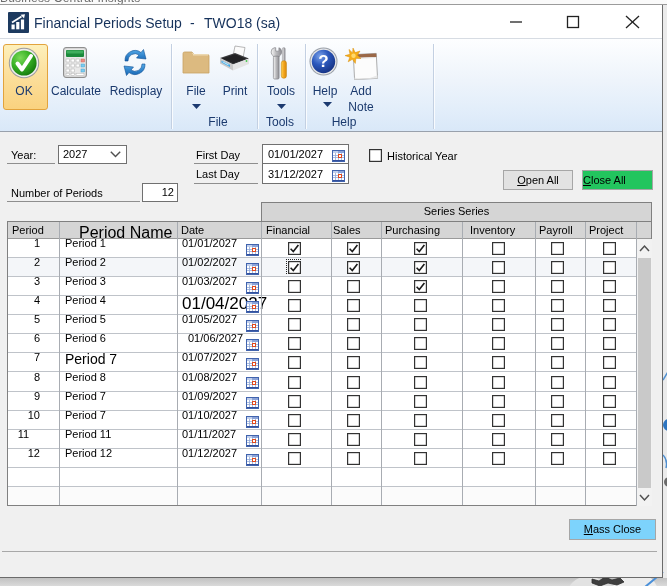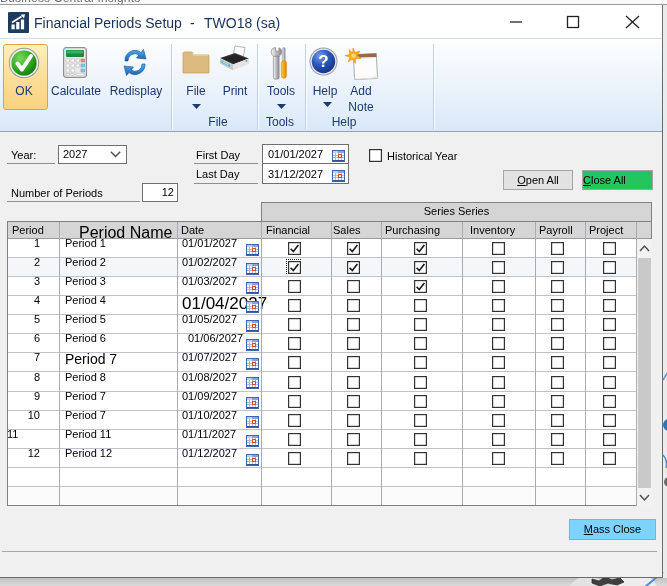--- a/index.html
+++ b/index.html
@@ -637,21 +637,21 @@
     <svg style="position:absolute;left:491.5px;top:408.665px" width="13" height="13" viewBox="0 0 13 13">
 <rect x="0.6" y="0.6" width="11.8" height="11.8" fill="#ffffff" stroke="#333333" stroke-width="1.2"></rect>
     </svg>
     <svg style="position:absolute;left:550.5px;top:408.665px" width="13" height="13" viewBox="0 0 13 13">
 <rect x="0.6" y="0.6" width="11.8" height="11.8" fill="#ffffff" stroke="#333333" stroke-width="1.2"></rect>
     </svg>
     <svg style="position:absolute;left:602.5px;top:408.665px" width="13" height="13" viewBox="0 0 13 13">
 <rect x="0.6" y="0.6" width="11.8" height="11.8" fill="#ffffff" stroke="#333333" stroke-width="1.2"></rect>
     </svg>
     <div style="position:absolute;left:7px;top:424.7px;width:645px;height:19.07px;background:#ffffff;border-bottom:1px solid #bfc3c9;box-sizing:border-box">
-      <div style="position:absolute;left:0px;top:-2px;width:33px;text-align:left;font-size:11px;color:#000">11</div>
+      <div style="position:absolute;left:0px;top:-2px;width:33px;text-align:center;font-size:11px;color:#000">11</div>
       <div style="position:absolute;left:58px;top:-2px;font-size:11px;color:#000">Period 11</div>
       <div style="position:absolute;left:175px;top:-2px;font-size:11px;color:#000">01/11/2027</div>
     </div>
     <svg style="position:absolute;left:246px;top:429.7px" width="13" height="12" viewBox="0 0 13 12" shape-rendering="crispEdges">
 <rect x="0" y="0" width="13" height="12" fill="#4164ae"></rect>
 <rect x="1" y="1" width="11" height="10" fill="#ffffff"></rect>
 <rect x="1" y="1" width="11" height="1.8" fill="#8ba3d8"></rect>
 <rect x="1" y="1" width="4.5" height="1.8" fill="#c0cfec"></rect>
 <rect x="1" y="10" width="11" height="1" fill="#33509c"></rect>
 <g stroke="#93abda" stroke-width="0.8">

